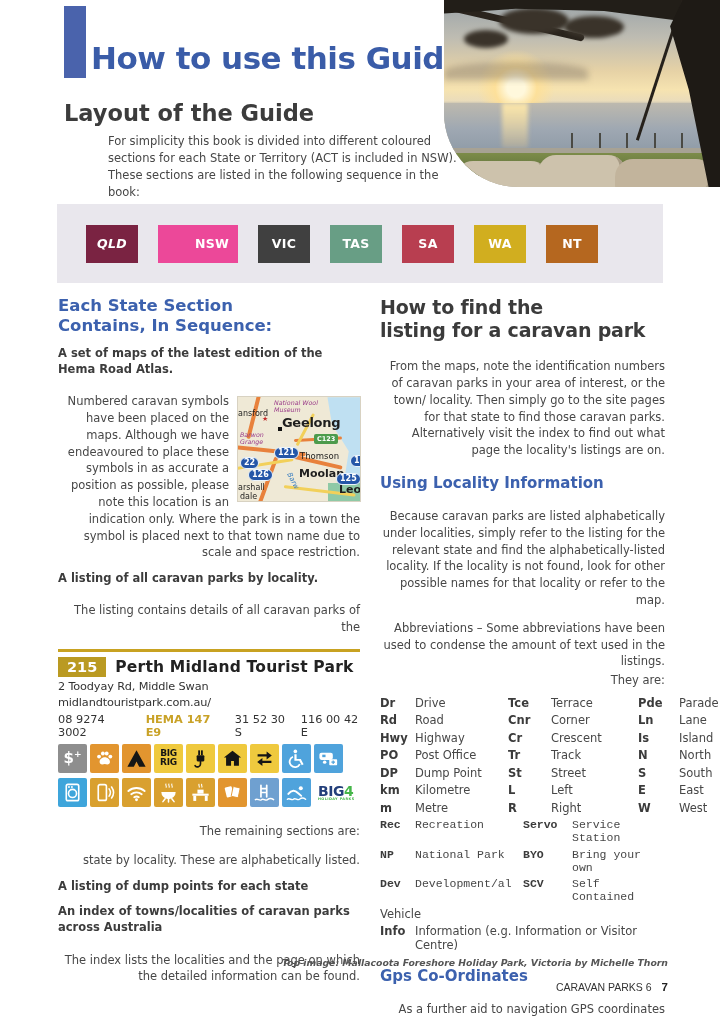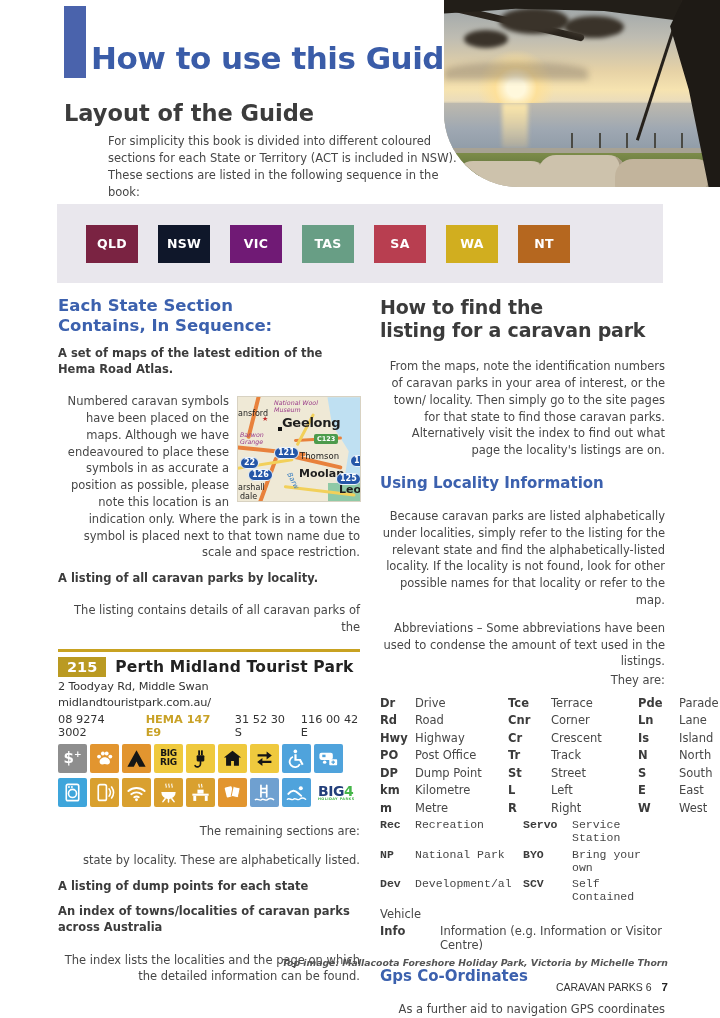--- a/index.html
+++ b/index.html
@@ -91,21 +91,21 @@
   .big4 .b4-four{color:#45B649;}
   .big4 .b4-sub{font-size:3.5px;color:#45B649;letter-spacing:.4px;font-weight:700;}
 
   
   h2.find{margin:0;font-size:19px;line-height:1.22;font-weight:700;color:#3B3B3B;letter-spacing:-0.2px;}
   h4.blue-sub{margin:15px 0 0;font-size:15px;font-weight:700;color:#3C61AE;}
   .abbr-table{margin-top:7px;font-size:11.5px;color:#474747;}
   .abbr-row{display:grid;margin-bottom:3.5px;}
   .abbr-row.cols-6{grid-template-columns:35px 93px 43px 87px 41px 1fr;}
   .abbr-row.cols-4{grid-template-columns:35px 108px 49px 1fr;font-family:Liberation Mono, monospace;}
-  .abbr-row.cols-2{grid-template-columns:35px 1fr;gap:25px;}
+  .abbr-row.cols-2{grid-template-columns:35px 1fr;}
   .abbr-row .ab{font-weight:700;color:#3B3B3B;}
 
   
   .caption{position:absolute;right:52px;top:957px;font-size:9.3px;font-style:italic;font-weight:600;color:#555;}
   .pageline{position:absolute;right:52px;top:981px;font-size:10.5px;color:#333;font-family:"Liberation Sans",sans-serif;text-align:right;}
   .pageline .pnum{font-weight:700;margin-left:10px;font-size:11.5px;color:#222;}
 </style>
 </head>
 <body>
 
@@ -136,23 +136,23 @@
     <div class="leaves" style="left:20px;top:30px;width:44px;height:18px"></div>
     <div class="awning"></div>
     <div class="tent-pole"></div>
     <div class="tent-side"></div>
   </div>
 
   <div class="layout-heading">Layout of the Guide</div>
   <div class="layout-body">For simplicity this book is divided into different coloured sections for each State or Territory (ACT is included in NSW). These sections are listed in the following sequence in the book:</div>
 
   <div class="band" id="states-row">
-      <span class="state-chip" style="background: rgb(122, 35, 66);">QLD</span>
-      <span class="state-chip" style="background: #0f172a;">NSW</span>
-      <span class="state-chip" style="background: #701a75;">VIC</span>
+      <span class="state-chip" style="background: rgb(122, 35, 66); font-style: italic;">QLD</span>
+      <span class="state-chip" style="background: #ec4899; padding-left: 28px;">NSW</span>
+      <span class="state-chip" style="background: #404040;">VIC</span>
       <span class="state-chip" style="background: rgb(104, 158, 133);">TAS</span>
       <span class="state-chip" style="background: rgb(184, 62, 80);">SA</span>
       <span class="state-chip" style="background: rgb(209, 174, 31);">WA</span>
       <span class="state-chip" style="background: rgb(181, 103, 31);">NT</span>
     </div>
 
   <div class="columns">
 
     <div class="col-left">
       <h3 class="blue"><span>Each State Section</span><br><span>Contains, In Sequence:</span></h3>

